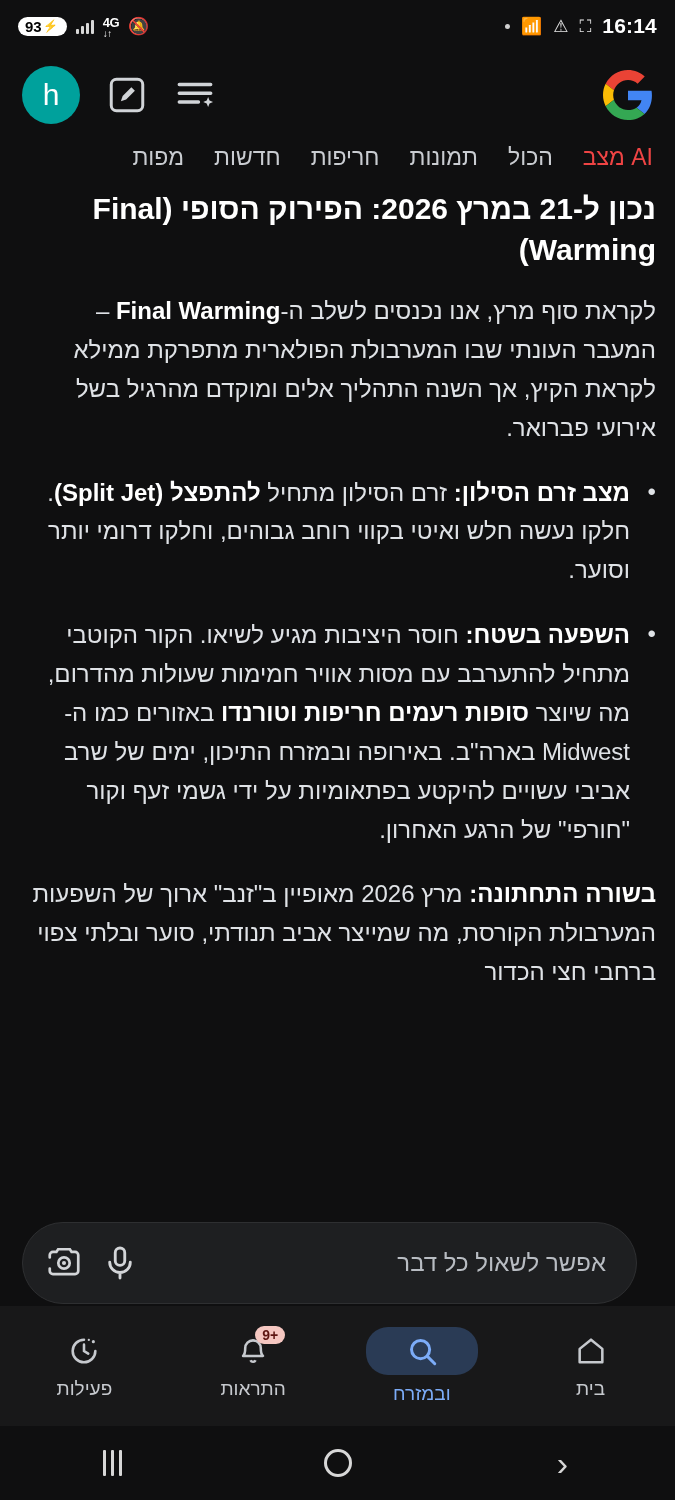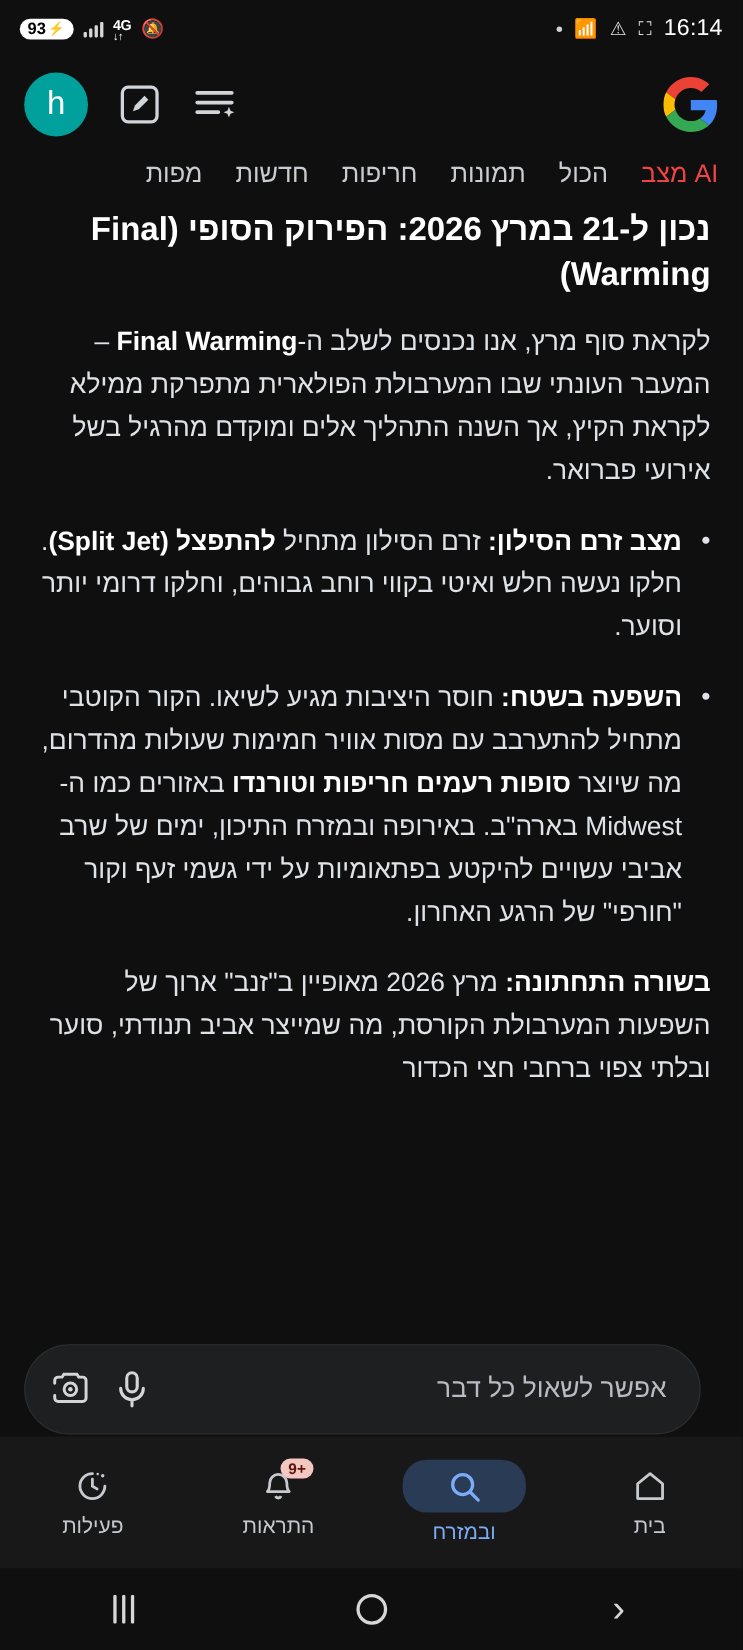--- a/index.html
+++ b/index.html
@@ -30,21 +30,21 @@
     line-height: 1;
   }
   .batt .bolt { font-size: 12px; }
   .sig { display: flex; align-items: flex-end; gap: 2px; height: 15px; }
   .sig i { display: block; width: 3px; background: #d8d8d8; border-radius: 1px; }
   .sig i:nth-child(1){height:5px}.sig i:nth-child(2){height:8px}
   .sig i:nth-child(3){height:11px}.sig i:nth-child(4){height:14px}
   .net { font-size: 13px; font-weight: 700; letter-spacing: -.3px; }
   .net small { font-size: 10px; display:block; line-height: 8px; }
   .ico { font-size: 17px; line-height: 1; color: #e3e3e3; }
-  .clock { font-size: 21px; font-weight: 400; letter-spacing: .2px; }
+  .clock { font-size: 21px; font-weight: 700; letter-spacing: .2px; }
   .dot { width: 5px; height: 5px; border-radius: 50%; background: #d0d0d0; display:inline-block; }
 
   
   .appbar {
     height: 86px; display: flex; align-items: center;
     padding: 0 22px; gap: 26px;
   }
   .avatar {
     width: 58px; height: 58px; border-radius: 50%;
     background: #00a19c; color: #fff;
@@ -61,21 +61,21 @@
     gap: 30px; padding: 6px 22px 0 22px;
     font-size: 23px; color: #c9ccd1;
     white-space: nowrap;
   }
   .tabs .tab { padding-bottom: 10px; }
   .tabs .tab.active { color: #ef4444; }
 
   
   .content {
     direction: rtl;
-    padding: 8px 29px 0 26px;
+    padding: 8px 19px 0 26px;
     height: 985px;
     overflow: hidden;
   }
   h1.title {
     font-size: 30px; line-height: 1.35; font-weight: 700;
     color: #ffffff; text-align: right; margin-bottom: 22px;
   }
   p.para {
     font-size: 24px; line-height: 1.62; color: #dfe2e6;
     margin-bottom: 26px;

